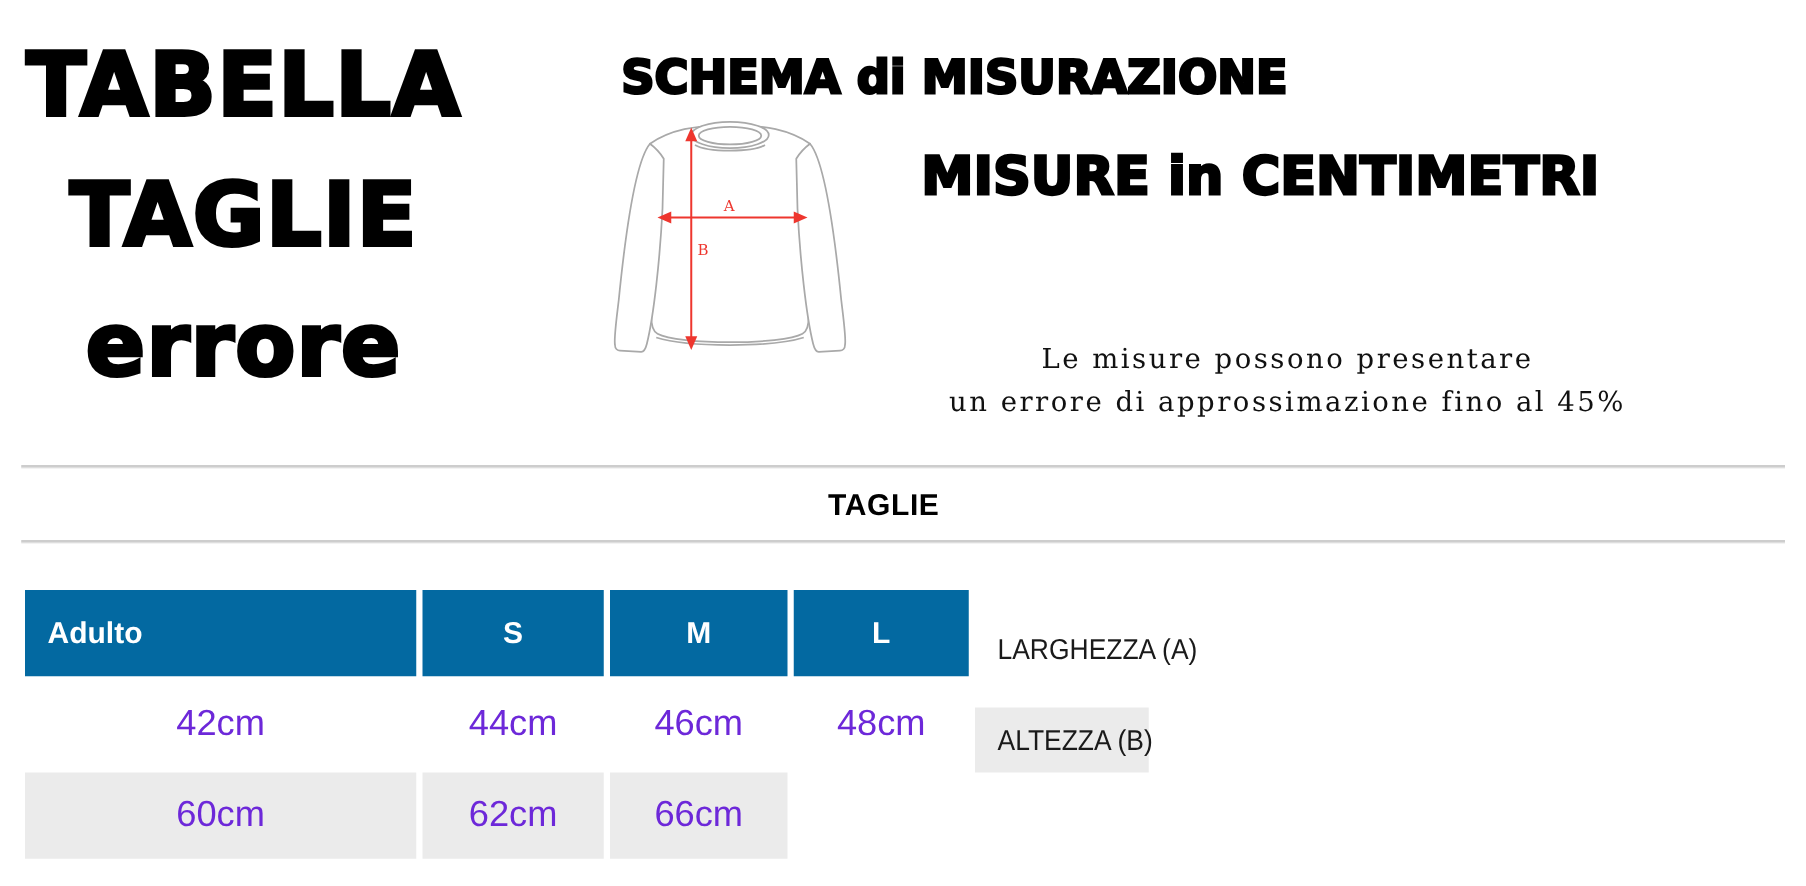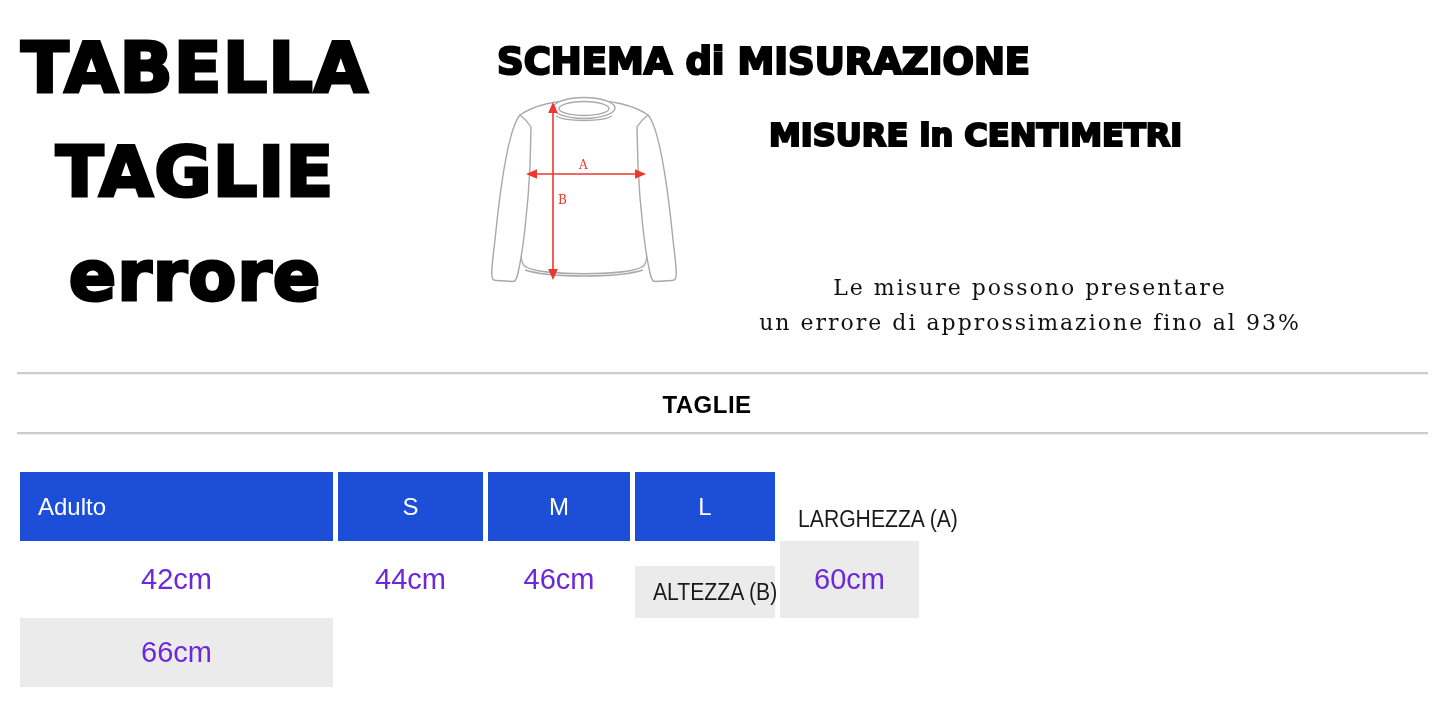--- a/index.html
+++ b/index.html
@@ -12,21 +12,21 @@
     font-family:"DejaVu Sans", sans-serif; font-weight:bold;
     -webkit-text-stroke:2.2px #000; paint-order:stroke fill; color:#000;
     white-space:nowrap;
   }
   .main-title{
     position:absolute; left:10px; top:16px; width:370px;
     text-align:center; font-size:70px; line-height:104px;
     -webkit-text-stroke:3px #000; letter-spacing:1px;
   }
   .schema-heading{ position:absolute; left:497px; top:40px; font-size:37px; }
-  .misure-heading{ position:absolute; left:737px; top:116px; font-size:32px;margin-left:32px; }
+  .misure-heading{ position:absolute; left:737px; top:116px; font-size:42px; }
   
   .shirt{ position:absolute; left:478px; top:95px; width:215px; height:195px; }
   
   .approx-note{
     position:absolute; left:640px; top:270px; width:780px;
     font-family:"DejaVu Serif", serif; font-size:22px; line-height:35px;
     letter-spacing:2px; text-align:center; color:#111; white-space:nowrap;
   }
   
   .rule{
@@ -41,21 +41,21 @@
   }
   
   .tbl{
     position:absolute; left:20px; top:472px; width:899px;
     display:grid;
     grid-template-columns:313px 145px 142px 140px 139px;
     grid-template-rows:69px 77px 69px;
     column-gap:5px; row-gap:0;
   }
   .cell{ display:flex; align-items:center; justify-content:center; }
-  .cell.h{ background:#1d4ed8; color:#fff; font-weight:normal; font-size:24px; }
+  .cell.h{ background:#0369a1; color:#fff; font-weight:bold; font-size:24px; }
   .cell.h.first{ justify-content:flex-start; padding-left:18px; }
   .cell.label{
     justify-content:flex-start; padding-left:18px;
     font-size:23px; color:#1a1a1a;margin-top:25px;
   }
   .cell.label span{ transform:scaleX(0.92); transform-origin:left center; white-space:nowrap; }
   .cell.val{ font-size:29px; color:#6d28d9; }
   .cell.alt{ background:#ebebeb;text-align:right; }
 </style>
 </head>
@@ -95,40 +95,42 @@
       <line x1="58" y1="79" x2="158" y2="79"></line>
       <polygon stroke="none" points="48,79 59,74.2 59,83.8"></polygon>
       <polygon stroke="none" points="168,79 157,74.2 157,83.8"></polygon>
       <text x="101" y="74" font-size="12" stroke="none" font-family="DejaVu Serif, serif">A</text>
       <text x="80" y="109" font-size="12" stroke="none" font-family="DejaVu Serif, serif">B</text>
     </g>
   </svg>
 
   <div class="approx-note">
     <div>Le misure possono presentare</div>
-    <div>un errore di approssimazione fino al 93%</div>
+    <div>un errore di approssimazione fino al 45%</div>
   </div>
 
   <div class="rule top"></div>
   <div class="section-title">TAGLIE</div>
   <div class="rule bottom"></div>
 
   <div class="tbl">
     <div class="cell h first">Adulto</div>
     <div class="cell h">S</div>
     <div class="cell h">M</div>
     <div class="cell h">L</div>
 
     <div class="cell label">
       <span>LARGHEZZA (A)</span>
     </div>
     <div class="cell val">42cm</div>
     <div class="cell val">44cm</div>
     <div class="cell val">46cm</div>
+    <div class="cell val">48cm</div>
 
     <div class="cell label alt">
       <span>ALTEZZA (B)</span>
     </div>
     <div class="cell val alt">60cm</div>
+    <div class="cell val alt">62cm</div>
     <div class="cell val alt">66cm</div>
   </div>
 
 </div>
 
 </body></html>

